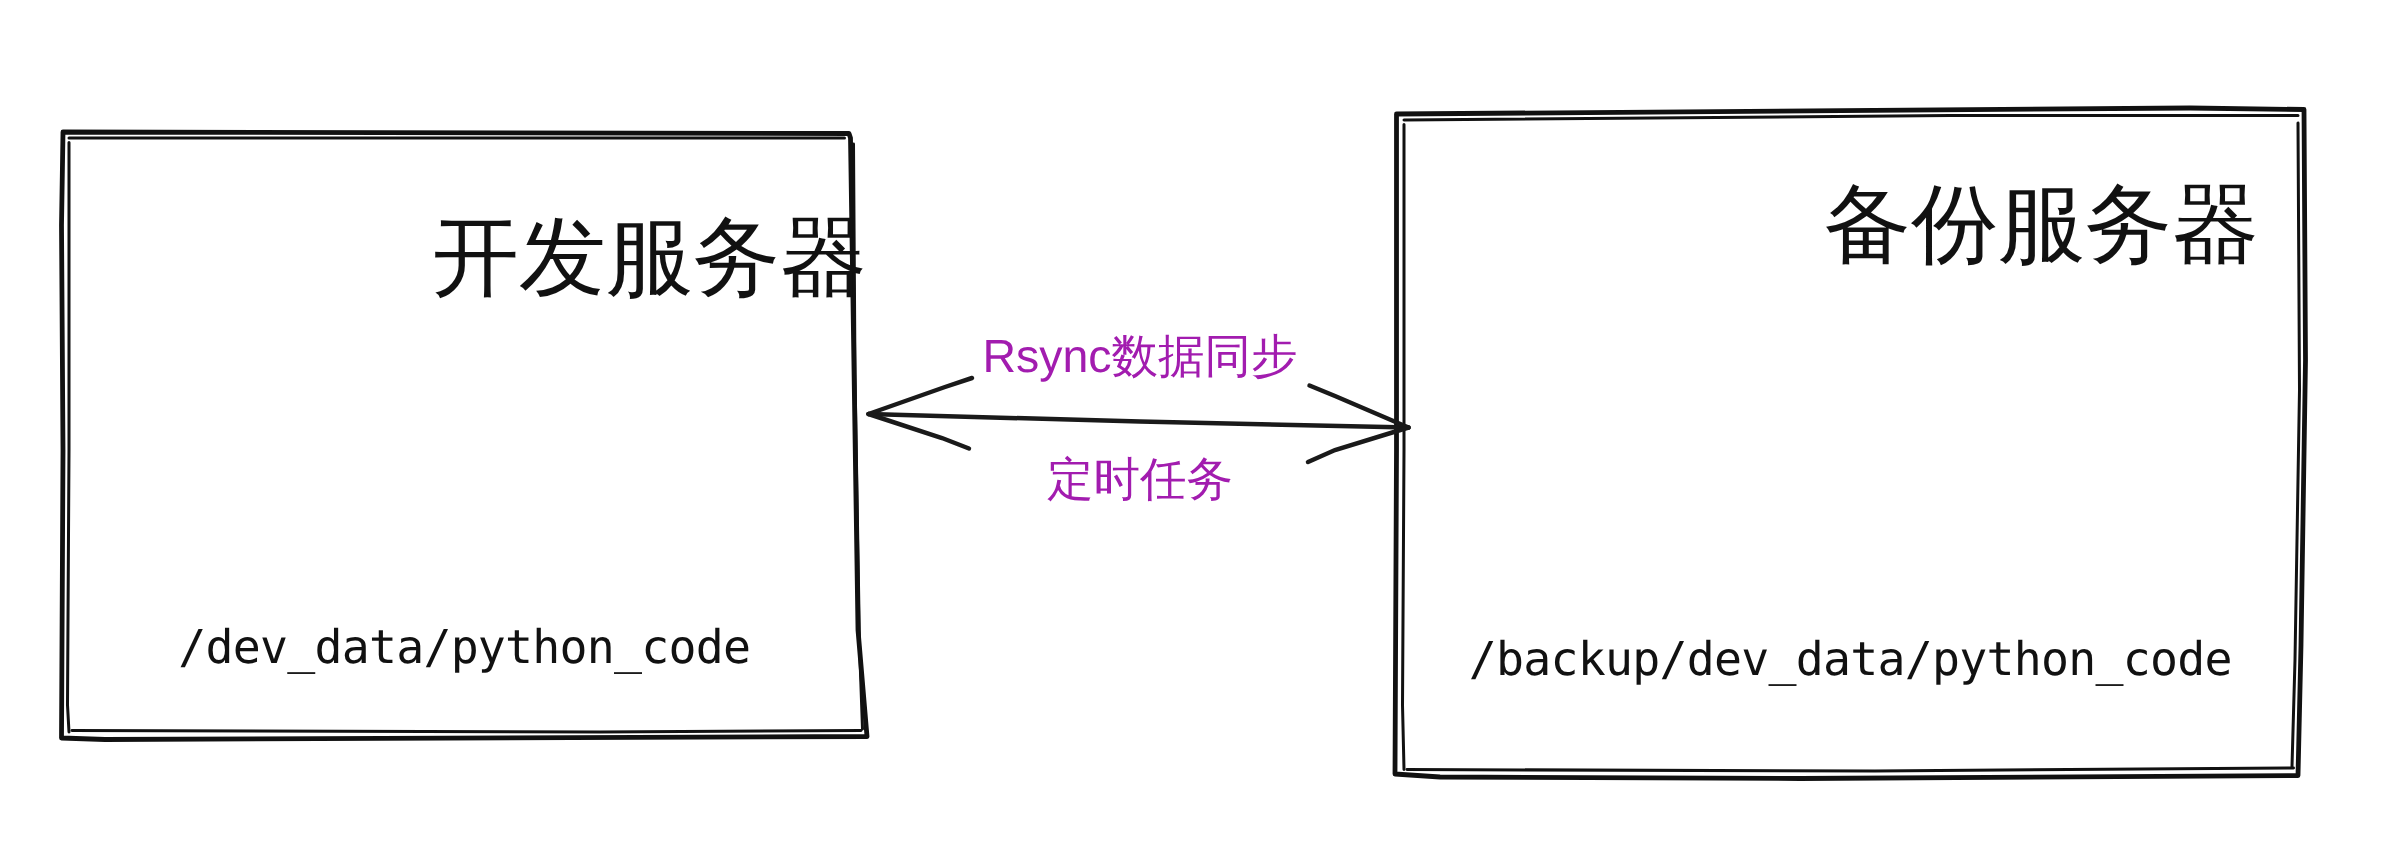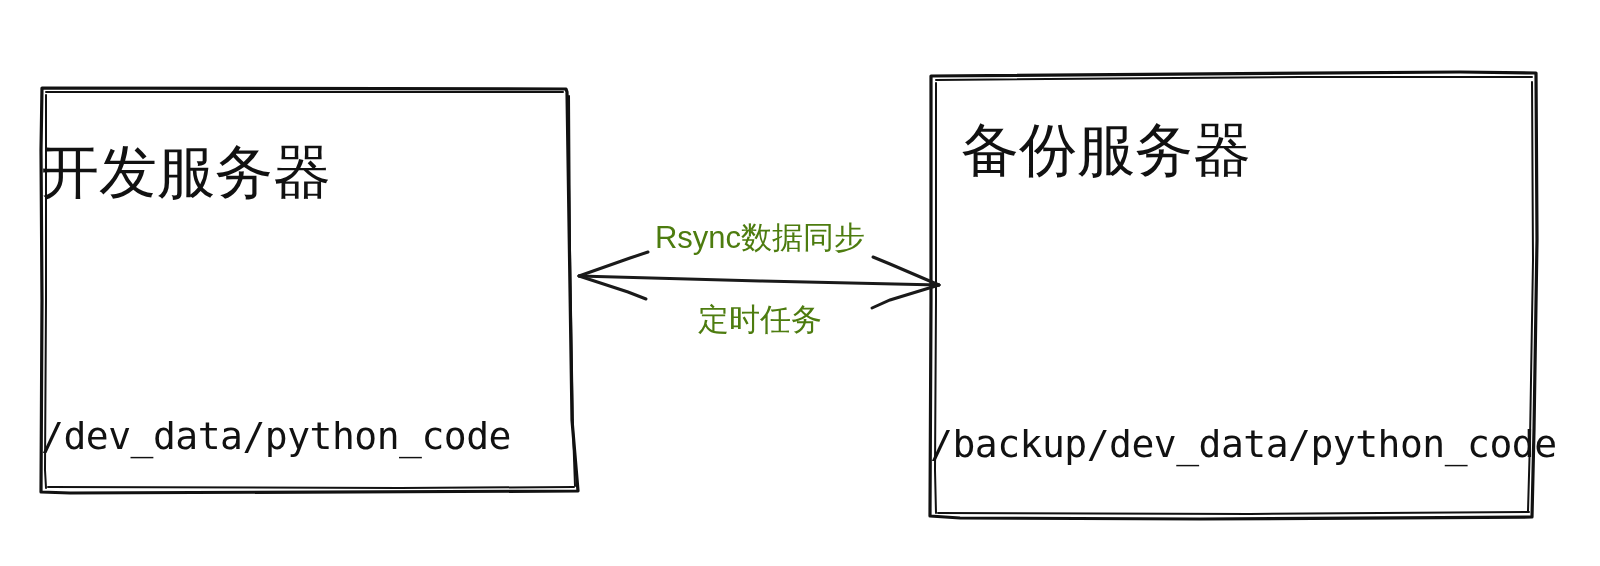--- a/index.html
+++ b/index.html
@@ -24,50 +24,51 @@
     height: 566px;
   }
 
   .node-title {
     position: absolute;
     font-family: "Liberation Sans", "DejaVu Sans", sans-serif;
     font-size: 58px;
     line-height: 1;
     color: #111111;
     white-space: nowrap;
-    text-align: left;
+    text-align: right;
     letter-spacing: 0px;
   }
 
   .node-path {
     position: absolute;
     font-family: "DejaVu Sans Mono", "Liberation Mono", monospace;
-    font-size: 38px;
+    font-size: 31px;
     line-height: 1;
     color: #111111;
     white-space: nowrap;
+    text-align: center;
     letter-spacing: -0.5px;
   }
 
   .edge-label {
     position: absolute;
     font-family: "Liberation Sans", "DejaVu Sans", sans-serif;
     font-size: 31px;
     line-height: 1;
-    color: #4d7c0f;
+    color: #a21caf;
     white-space: nowrap;
     text-align: center;
   }
 
   
   #dev-title   { left: 41px;  top: 143px; width: 537px; }
   #dev-path    { left: 41px;  top: 417px; width: 537px; }
 
   
-  #backup-title{ left: 930px; top: 121px; width: 576px; margin-left: 31px; }
+  #backup-title{ left: 930px; top: 121px; width: 576px; }
   #backup-path { left: 930px; top: 425px; width: 607px; }
 
   
   #edge-label-top    { left: 610px; top: 222px; width: 300px; }
   #edge-label-bottom { left: 610px; top: 304px; width: 300px; }
 </style>
 </head>
 <body>
 
 <svg id="diagram-canvas" viewBox="0 0 1600 566" xmlns="http://www.w3.org/2000/svg">

